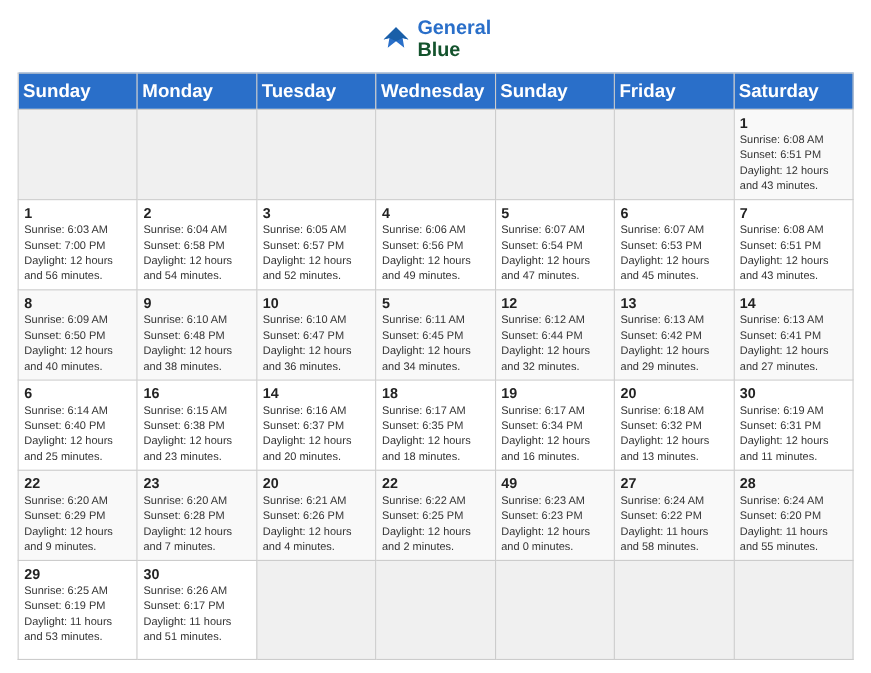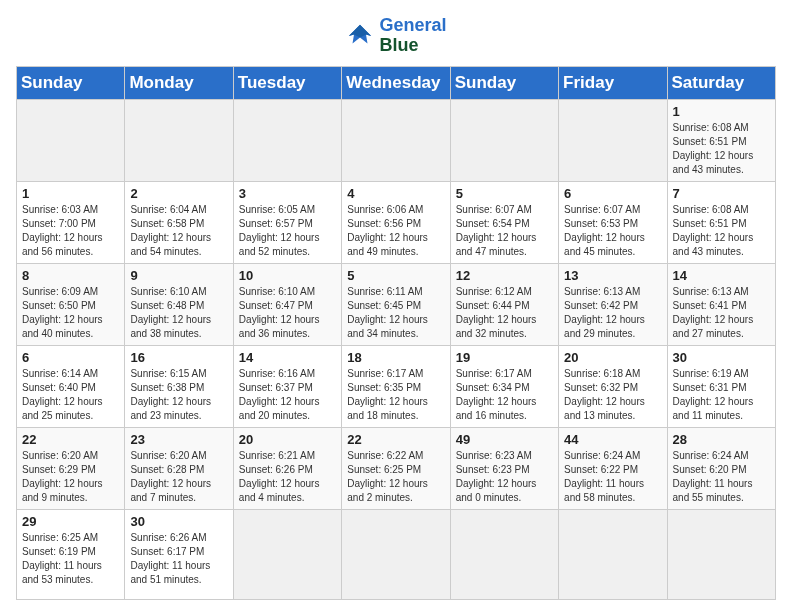--- a/index.html
+++ b/index.html
@@ -242,21 +242,21 @@
       </td>
         <td>
         <span class="day-number">22</span>
         <div class="day-info">Sunrise: 6:22 AM<br>Sunset: 6:25 PM<br>Daylight: 12 hours<br>and 2 minutes.</div>
       </td>
         <td>
         <span class="day-number">49</span>
         <div class="day-info">Sunrise: 6:23 AM<br>Sunset: 6:23 PM<br>Daylight: 12 hours<br>and 0 minutes.</div>
       </td>
         <td>
-        <span class="day-number">44</span>
+        <span class="day-number">27</span>
         <div class="day-info">Sunrise: 6:24 AM<br>Sunset: 6:22 PM<br>Daylight: 11 hours<br>and 58 minutes.</div>
       </td>
         <td>
         <span class="day-number">28</span>
         <div class="day-info">Sunrise: 6:24 AM<br>Sunset: 6:20 PM<br>Daylight: 11 hours<br>and 55 minutes.</div>
       </td>
       </tr>
       <tr class="last-row">
         <td>
         <span class="day-number">29</span>

